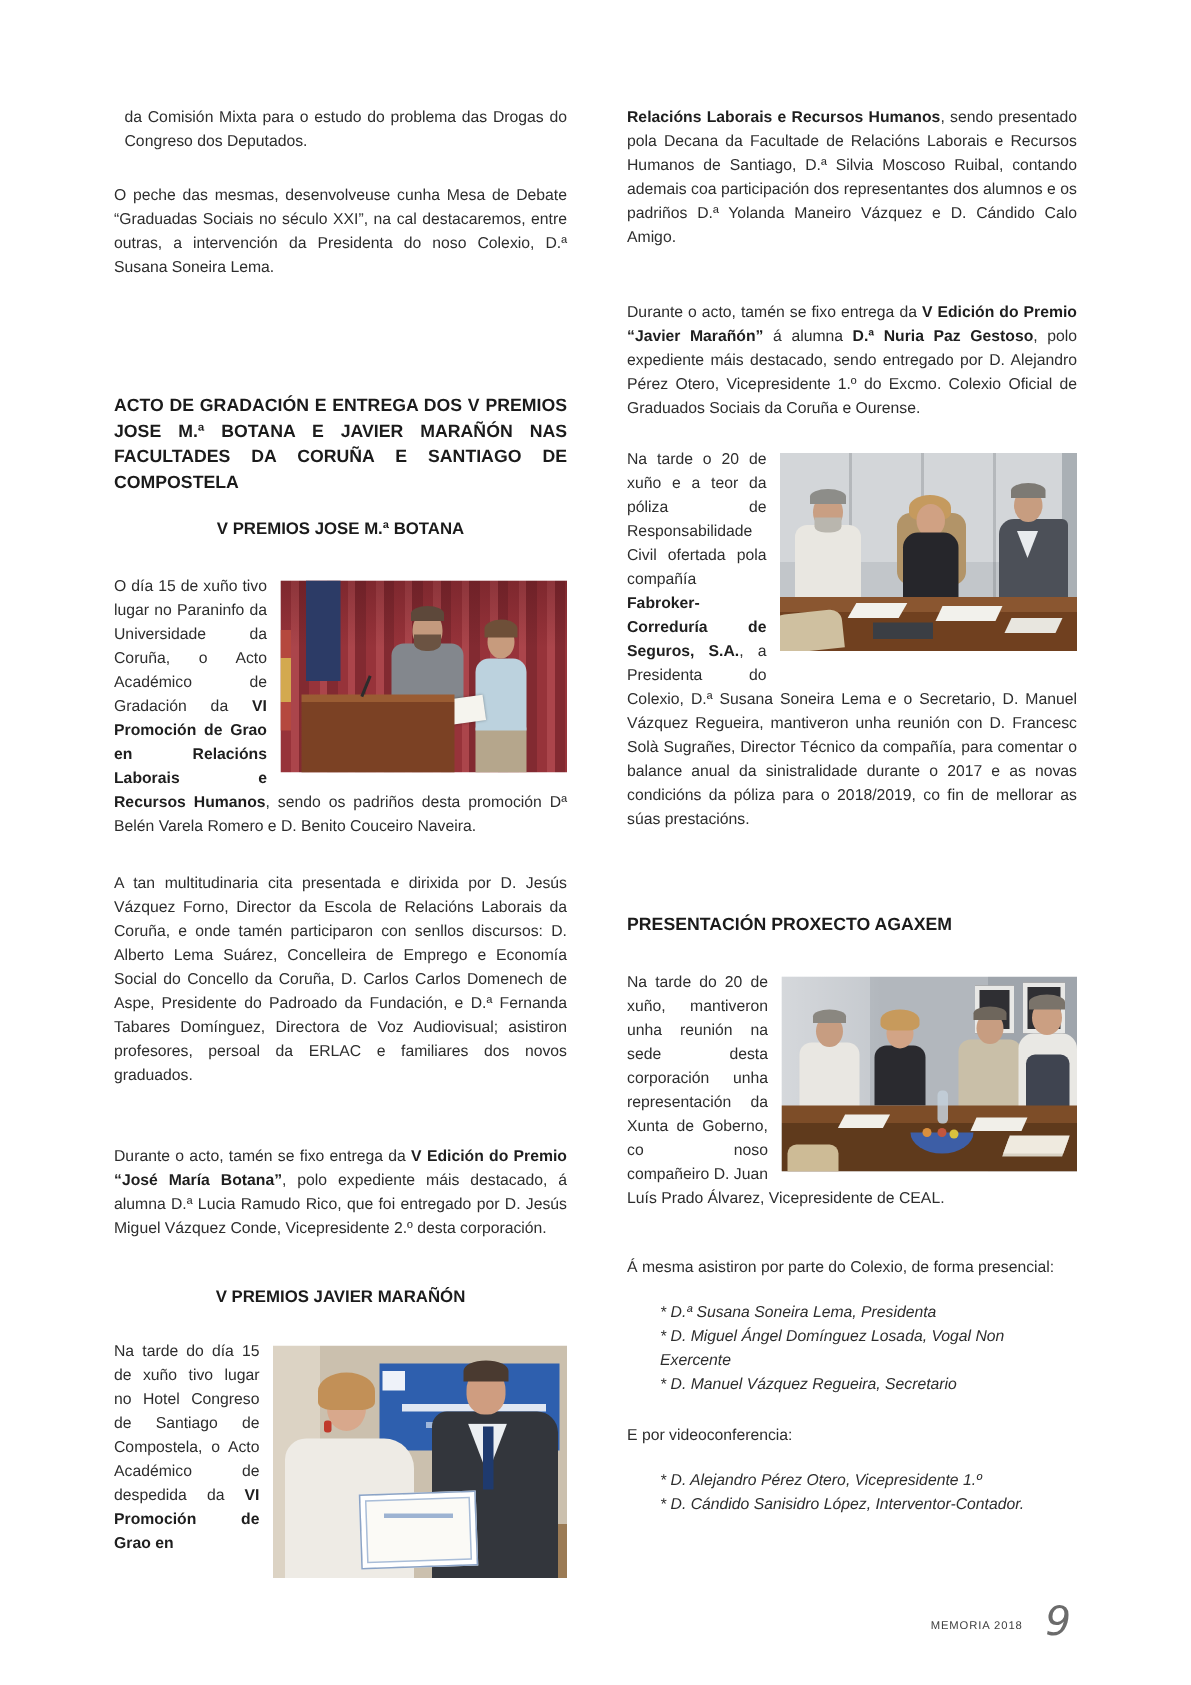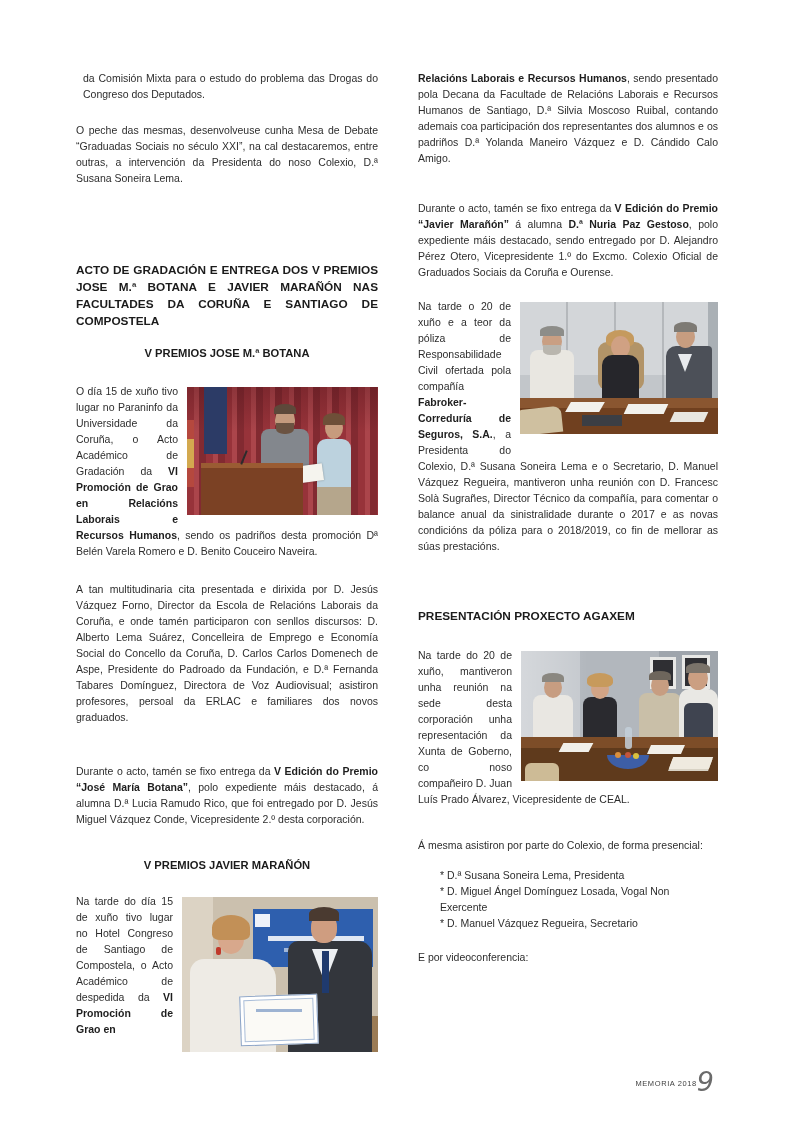--- a/index.html
+++ b/index.html
@@ -8,21 +8,21 @@
   .col{position:absolute;top:70px;}
   .col-left{left:76px;width:302px;}
   .col-right{left:418px;width:300px;}
 
   .para{font-size:10.5px;line-height:16px;text-align:justify;margin:0;color:#2d2d2d;}
   .para b{font-weight:bold;color:#1e1e1e;}
   .indent1{padding-left:7px;}
   .h-main{font-size:11.8px;font-weight:bold;line-height:17px;text-align:justify;
           color:#1b1b1b;margin:0;clear:both;}
   .h-sub{font-size:11.2px;font-weight:bold;text-align:center;color:#1b1b1b;margin:0;clear:both;}
-  .list{margin:0;padding-left:22px;}
+  .list{margin:0;padding-left:22px;font-style:italic;}
   .list .para{text-align:left;}
 
   .g14{margin-top:14px}.g17{margin-top:17px}.g18{margin-top:18px}.g20{margin-top:20px}
   .g22{margin-top:22px}.g24{margin-top:24px}.g30{margin-top:30px}.g32{margin-top:32px}
   .g34{margin-top:34px}.g38{margin-top:38px}.g49{margin-top:76px}.g54{margin-top:54px}
 
   
   .photo{float:right;position:relative;display:block;overflow:hidden;margin:4px 0 10px 9px;}
   .photo i{display:block;position:absolute;}
   .p1{width:191px;height:128px;}
@@ -111,21 +111,21 @@
   .p4-table{left:0;bottom:0;width:100%;height:44px;background:linear-gradient(180deg,#7d4d28 0 26%,#5f3a1c 26%);}
   .p4-chairL{left:4px;bottom:0;width:34px;height:18px;background:#cdbb96;border-radius:6px 6px 0 0;}
   .p4-bottle{left:104px;top:76px;width:7px;height:22px;background:rgba(195,208,218,.85);border-radius:3px;}
   .p4-paper1{left:40px;top:92px;width:30px;height:9px;background:#f1efe9;transform:skewX(-28deg);}
   .p4-paper2{left:128px;top:94px;width:34px;height:9px;background:#f1efe9;transform:skewX(-24deg);}
   .p4-pad{left:150px;top:106px;width:40px;height:12px;background:#efeadf;transform:skewX(-20deg);box-shadow:0 2px 0 #d8d2c4;}
   .p4-bowl{left:86px;top:104px;width:42px;height:14px;background:#3d5ea6;border-radius:0 0 50% 50%/0 0 100% 100%;}
   .p4-fruit{left:94px;top:101px;width:6px;height:6px;border-radius:50%;background:#d98f3e;box-shadow:10px 0 0 #c2563e,18px 1px 0 #d9c13e;}
 
   
-  .footer{position:absolute;right:80px;bottom:28px;display:flex;align-items:flex-end;}
+  .footer{position:absolute;right:80px;bottom:28px;display:flex;align-items:flex-end;gap:15px;}
   .footer-label{font-size:7.5px;letter-spacing:.6px;color:#3f3f3f;padding-bottom:7px;}
   .page-num{font-size:27px;font-style:italic;color:#6b6b6b;line-height:1;font-family:"DejaVu Sans",sans-serif;}
 </style>
 </head>
 <body>
 
 <div class="page">
 
   <div class="col col-left">
     <div class="para indent1">da Comisión Mixta para o estudo do problema das Drogas do Congreso dos Deputados.</div>
@@ -250,20 +250,24 @@
       <span><span>Na tarde do 20 de xuño, mantiveron unha reunión na sede desta corporación unha representación da Xunta de Goberno, co noso compañeiro D. Juan Luís Prado Álvarez, Vicepresidente de CEAL.</span></span>
     </div>
 
     <div class="para g30">Á mesma asistiron por parte do Colexio, de forma presencial:</div>
     <div class="list g14">
       <div class="para">* D.ª Susana Soneira Lema, Presidenta</div>
       <div class="para">* D. Miguel Ángel Domínguez Losada, Vogal Non Exercente</div>
       <div class="para">* D. Manuel Vázquez Regueira, Secretario</div>
     </div>
     <div class="para g18">E por videoconferencia:</div>
+    <div class="list g14">
+      <div class="para">* D. Alejandro Pérez Otero, Vicepresidente 1.º</div>
+      <div class="para">* D. Cándido Sanisidro López, Interventor-Contador.</div>
+    </div>
   </div>
 
   <div class="footer">
     <span class="footer-label">MEMORIA 2018</span>
     <span class="page-num">9</span>
   </div>
 
 </div>
 
 </body></html>

